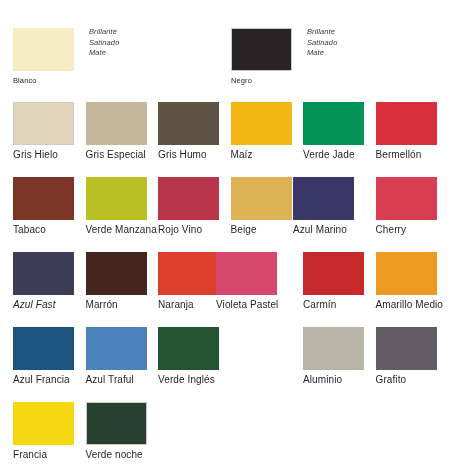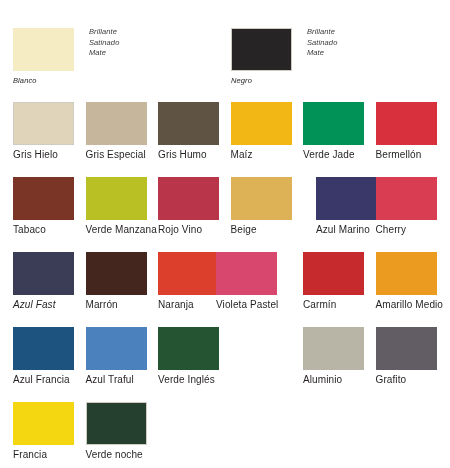--- a/index.html
+++ b/index.html
@@ -63,21 +63,20 @@
   .finish-list div { white-space: nowrap; }
 
   .hdr-label {
     position: absolute;
     left: 0;
     top: 54px;
     font-size: 7.5px;
     color: #231f20;
     letter-spacing: 0.1px;
     white-space: nowrap;
-    font-style: italic;
   }
 
   
   .grid {
     position: absolute;
     left: 13px;
     top: 102px;
     width: 437px;
   }
   .grid-row {
@@ -169,21 +168,21 @@
           <div class="cell-label">Verde Manzana</div>
         </div>
         <div class="cell" style="left: 217.5px;">
           <div class="swatch" style="background: rgb(221, 177, 85);"></div>
           <div class="cell-label">Beige</div>
         </div>
         <div class="cell" style="left: 145px;">
           <div class="swatch" style="background: rgb(184, 53, 74);"></div>
           <div class="cell-label">Rojo Vino</div>
         </div>
-        <div class="cell" style="left: 303px; border-radius: 8px;">
+        <div class="cell" style="left: 280px; border-radius: 8px;">
           <div class="swatch" style="background: rgb(58, 55, 105);"></div>
           <div class="cell-label">Azul Marino</div>
         </div>
         <div class="cell" style="left: 362.5px;">
           <div class="swatch" style="background: rgb(217, 61, 82);"></div>
           <div class="cell-label">Cherry</div>
         </div>
       </div>
       <div class="grid-row">
         <div class="cell" style="left: 0px; font-style: italic;">

